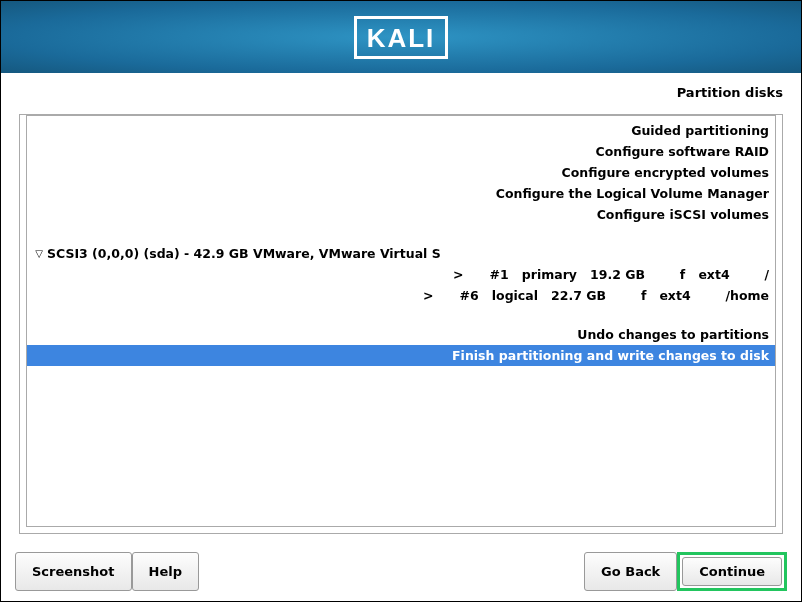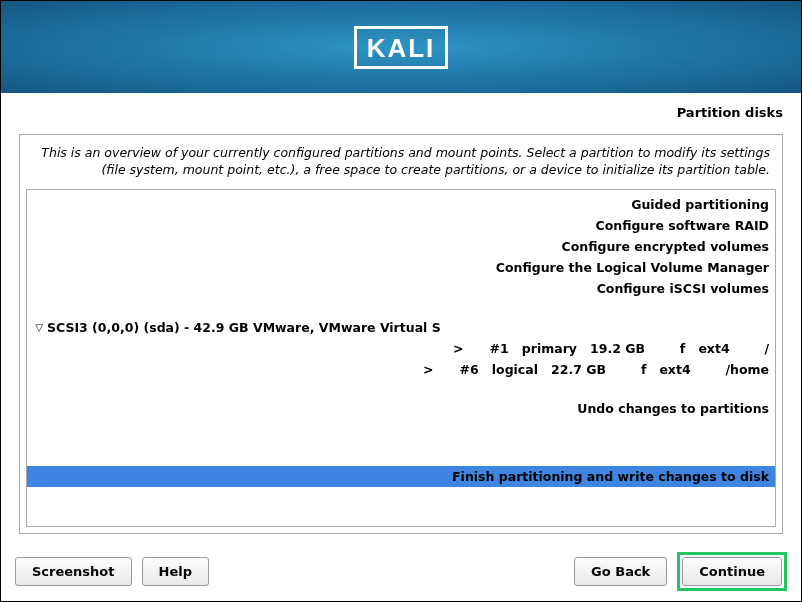--- a/index.html
+++ b/index.html
@@ -8,21 +8,21 @@
       height: 602px;
       font-family: "DejaVu Sans", Arial, sans-serif;
       font-size: 13px;
       background: #fff;
       border: 1px solid #000;
       overflow: hidden;
       display: flex;
       flex-direction: column;
     }
     .header-banner {
-      height: 92px;
+      height: 72px;
       background: radial-gradient(ellipse at center, #2e94c4 0%, #1a6a9a 70%, #15587f 100%);
       display: flex;
       align-items: center;
       justify-content: center;
     }
     .kali-logo {
       display: inline-flex;
       align-items: center;
       border: 3px solid #fff;
       padding: 4px 10px 2px 10px;
@@ -83,22 +83,21 @@
     }
     .list-item {
       font-weight: bold;
       font-size: 12.5px;
       padding: 3px 6px 3px 20px;
       cursor: default;
       white-space: pre;
     }
     .list-item.selected {
       background: #3d85e0;
-      color: #000000;
-      margin-top: 47px;
+      color: #ffffff;
     }
     .disk-row {
       font-weight: bold;
       font-size: 12.5px;
       padding: 3px 6px 3px 6px;
       display: flex;
       align-items: center;
     }
     .tri {
       display: inline-block;
@@ -110,23 +109,21 @@
       font-weight: bold;
       font-size: 12.5px;
       padding: 3px 6px 3px 38px;
       white-space: pre;
     }
     .spacer-lg {
       height: 18px;
     }
     .button-bar {
       display: flex;
-      align-items: center;
       padding: 8px 14px 10px 14px;
-      gap: 10px;
     }
     .button-bar .grow { flex: 1; }
     .btn {
       background: linear-gradient(#fdfdfd, #e8e8e8);
       border: 1px solid #999;
       border-radius: 3px;
       padding: 6px 16px;
       font-size: 13px;
       font-weight: bold;
       cursor: pointer;
@@ -144,21 +141,20 @@
 <div class="header-banner">
   <div class="kali-logo">
     <span class="kali-logo-text">KALI</span>
   </div>
 </div>
 
 <div class="content-area">
   <div class="page-title">Partition disks</div>
 
   <div class="main-panel">
-    <div class="description">This is an overview of your currently configured partitions and mount points. Select a partition to modify its settings (file system, mount point, etc.), a free space to create partitions, or a device to initialize its partition table.</div>
 
     <div class="list-panel">
       <div class="list-item">Guided partitioning</div>
       <div class="list-item">Configure software RAID</div>
       <div class="list-item">Configure encrypted volumes</div>
       <div class="list-item">Configure the Logical Volume Manager</div>
       <div class="list-item">Configure iSCSI volumes</div>
 
       <div class="spacer-lg"></div>
 

